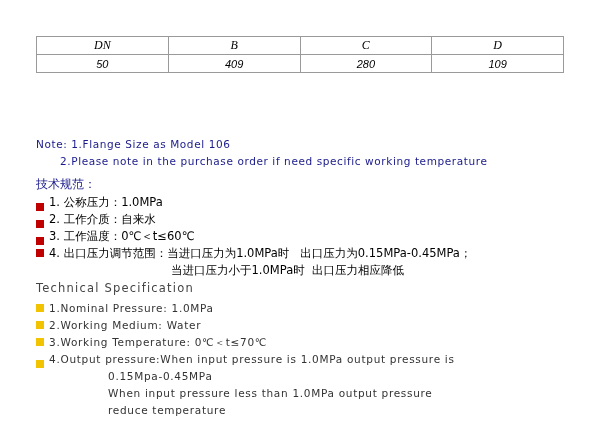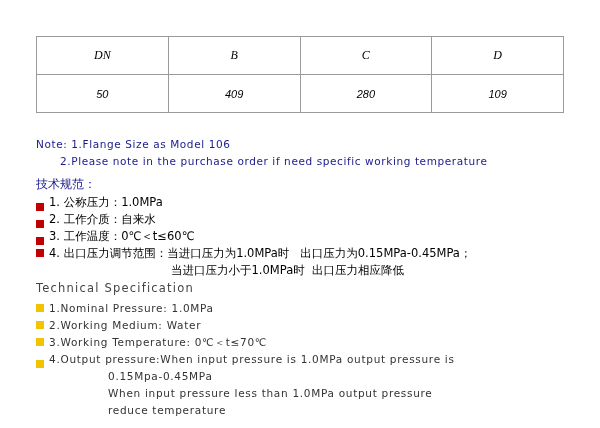--- a/index.html
+++ b/index.html
@@ -31,21 +31,21 @@
     border-collapse: collapse;
     table-layout: fixed;
   }
   .spec-table td, .spec-table th {
     border: 1px solid #9a9a9a;
     height: 17px;
     text-align: center;
     vertical-align: middle;
     font-size: 11px;
     font-weight: normal;
-    padding: 10px;
+    padding: 0;
   }
   .spec-table th {
     font-style: italic;
     font-family: "Liberation Serif", serif;
     font-size: 12px;
     color: #000;
   }
   .spec-table td {
     font-family: "Liberation Sans", sans-serif;
     font-size: 11px;

